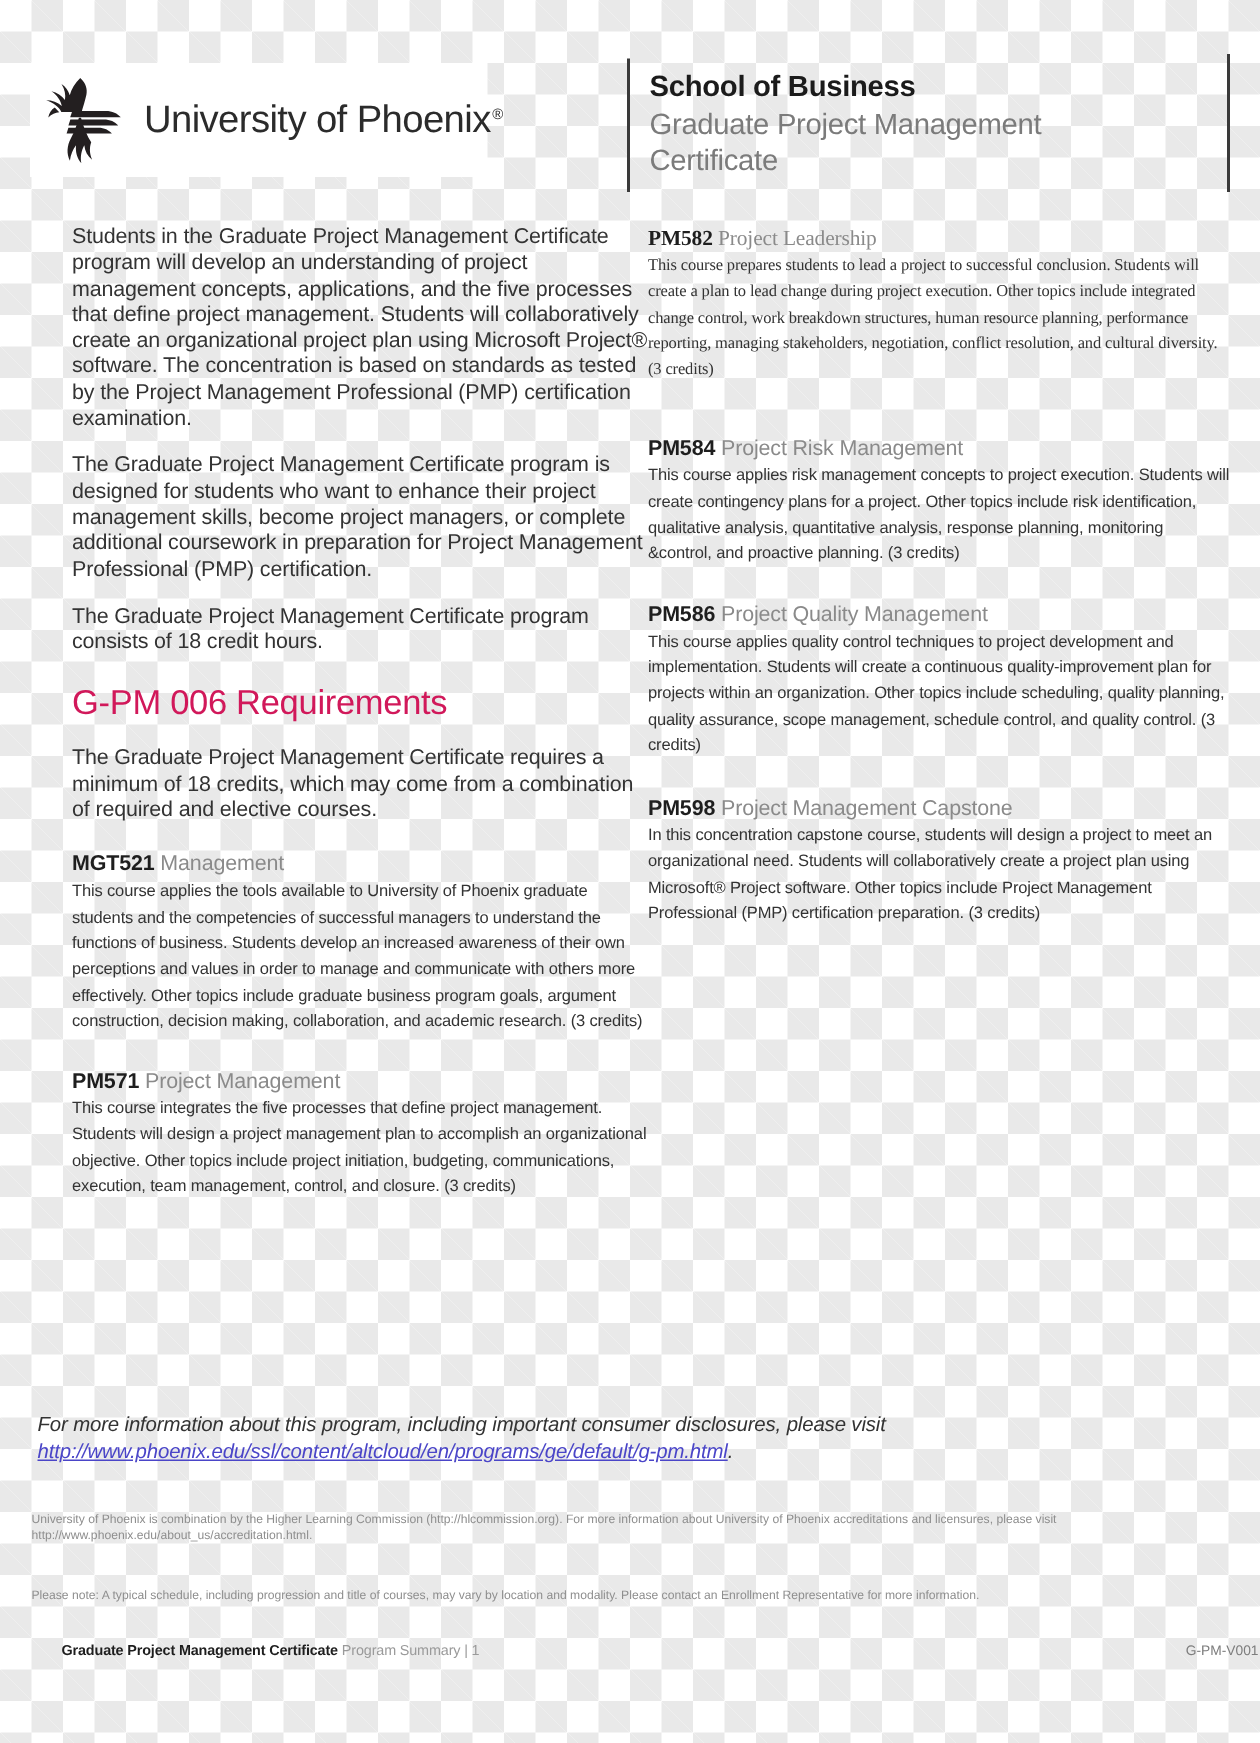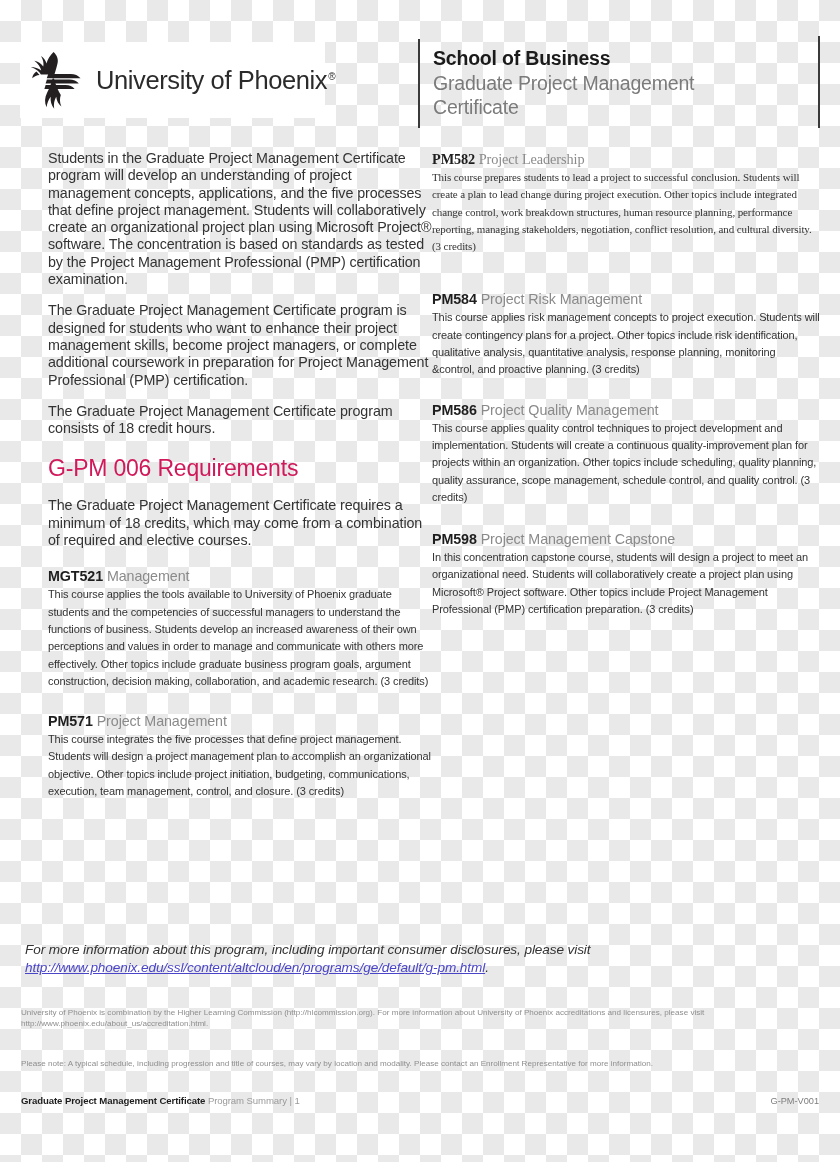--- a/index.html
+++ b/index.html
@@ -191,20 +191,21 @@
 
   .footer-bar {
     position: absolute;
     left: 21px;
     top: 1095px;
     width: 798px;
     display: flex;
     justify-content: space-between;
     align-items: baseline;
     font-size: 9.6px;
+    padding-left: 20px;
   }
   .footer-left { letter-spacing: -0.1px; }
   .footer-doc {
     font-weight: bold;
     color: #1e1e1e;
   }
   .footer-sub {
     font-weight: 400;
     color: #9a9a9a;
   }

